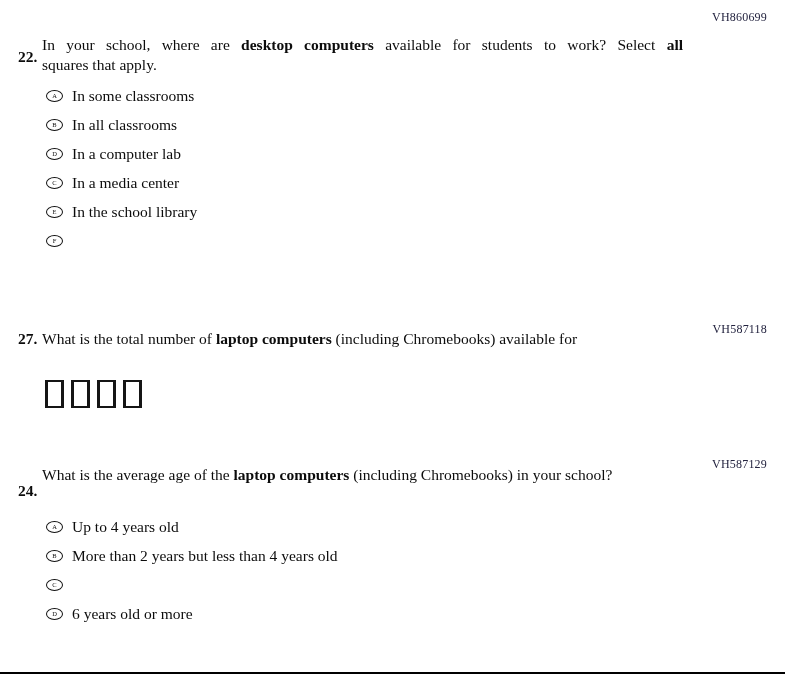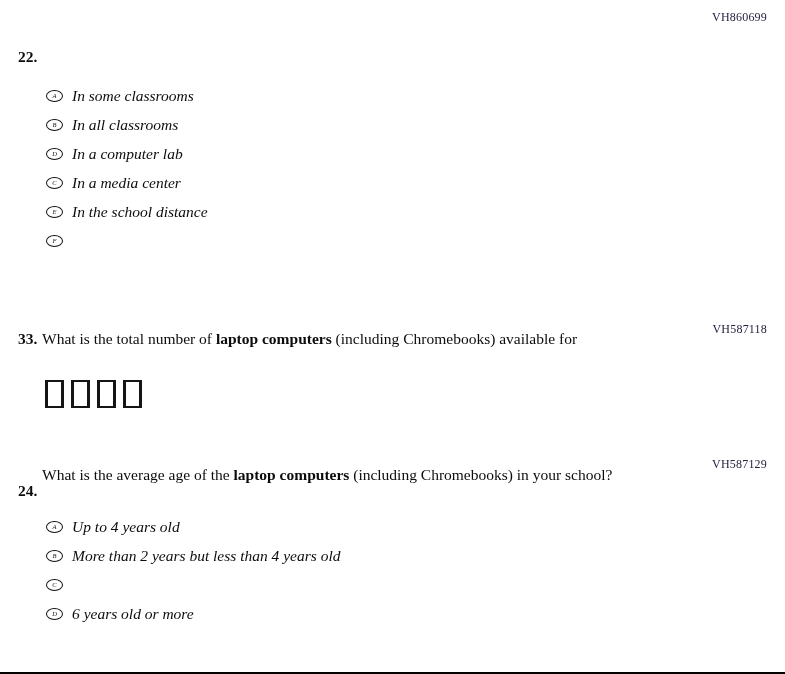--- a/index.html
+++ b/index.html
@@ -29,21 +29,20 @@
     white-space:normal;
     width:641px;
     text-align:justify;
     text-align-last:justify;
   }
   .options{position:absolute;left:46px;}
   .opt-row{
     display:flex;align-items:center;
     height:20px;margin-bottom:9px;
     font-size:15.5px;
-    font-style:italic;
   }
   .oval{
     flex:0 0 auto;
     width:15px;height:10px;
     border:1px solid #111;
     border-radius:50%;
     margin-right:9px;
     display:flex;align-items:center;justify-content:center;
     font-size:6.5px;line-height:1;
     color:#111;
@@ -67,50 +66,54 @@
 </style>
 </head>
 <body>
 
 <div class="page">
 
   <div class="acc-code" style="top:10px">VH860699</div>
 
   <div class="q-number" style="top:47px">22.</div>
 
+  <div class="q-prompt" style="top:35px">
+    <div class="line justify"><span>In your school, where are </span><b>desktop computers</b><span> available for students to work? Select </span><b>all</b></div>
+    <div class="line"><span>squares that apply.</span></div>
+  </div>
 
   <div class="options" style="top:86px">
     <div class="opt-row">
       <span class="oval">A</span>
       <span class="opt-label">In some classrooms</span>
     </div>
     <div class="opt-row">
       <span class="oval">B</span>
       <span class="opt-label">In all classrooms</span>
     </div>
     <div class="opt-row">
       <span class="oval">D</span>
       <span class="opt-label">In a computer lab</span>
     </div>
     <div class="opt-row">
       <span class="oval">C</span>
       <span class="opt-label">In a media center</span>
     </div>
     <div class="opt-row">
       <span class="oval">E</span>
-      <span class="opt-label">In the school distance</span>
+      <span class="opt-label">In the school library</span>
     </div>
     <div class="opt-row">
       <span class="oval">F</span>
     </div>
   </div>
 
   <div class="acc-code" style="top:322px">VH587118</div>
 
-  <div class="q-number" style="top:329px">33.</div>
+  <div class="q-number" style="top:329px">27.</div>
 
   <div class="q-prompt" style="top:329px">
     <div class="line"><span>What is the total number of </span><b>laptop computers</b><span> (including Chromebooks) available for</span></div>
   </div>
 
   <div class="digit-boxes">
     <div class="digit-box"></div>
     <div class="digit-box"></div>
     <div class="digit-box"></div>
     <div class="digit-box"></div>

